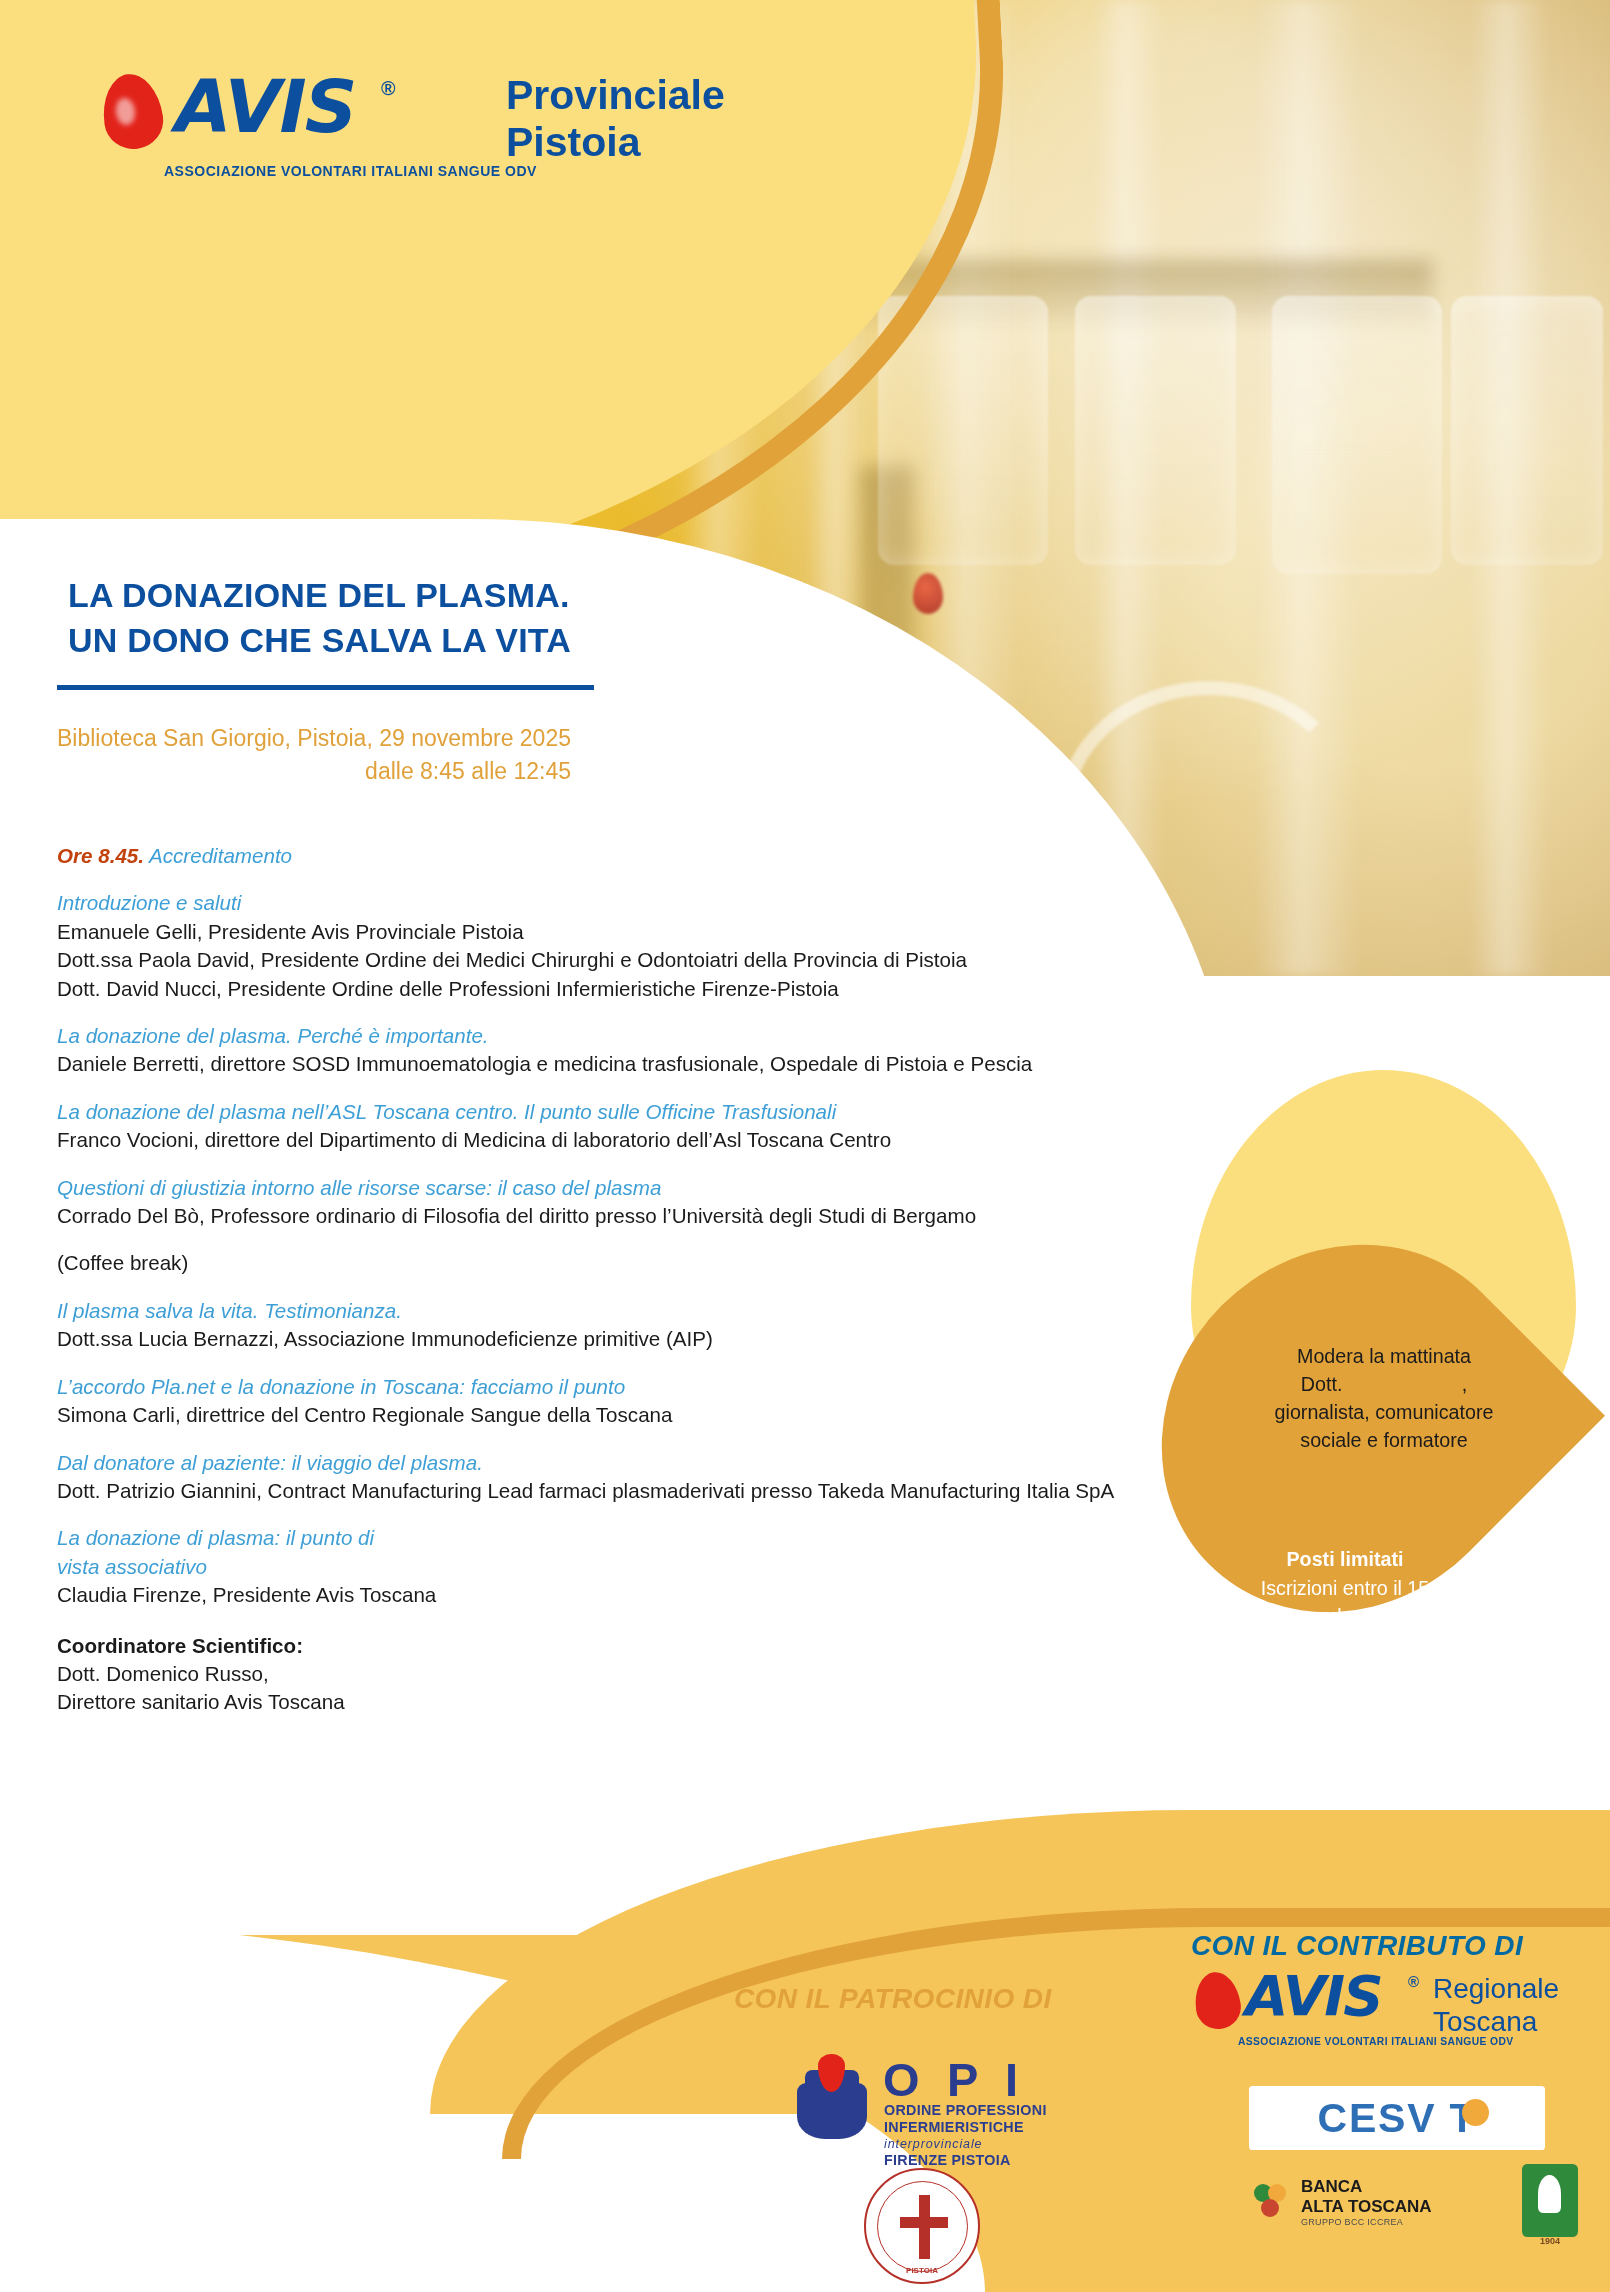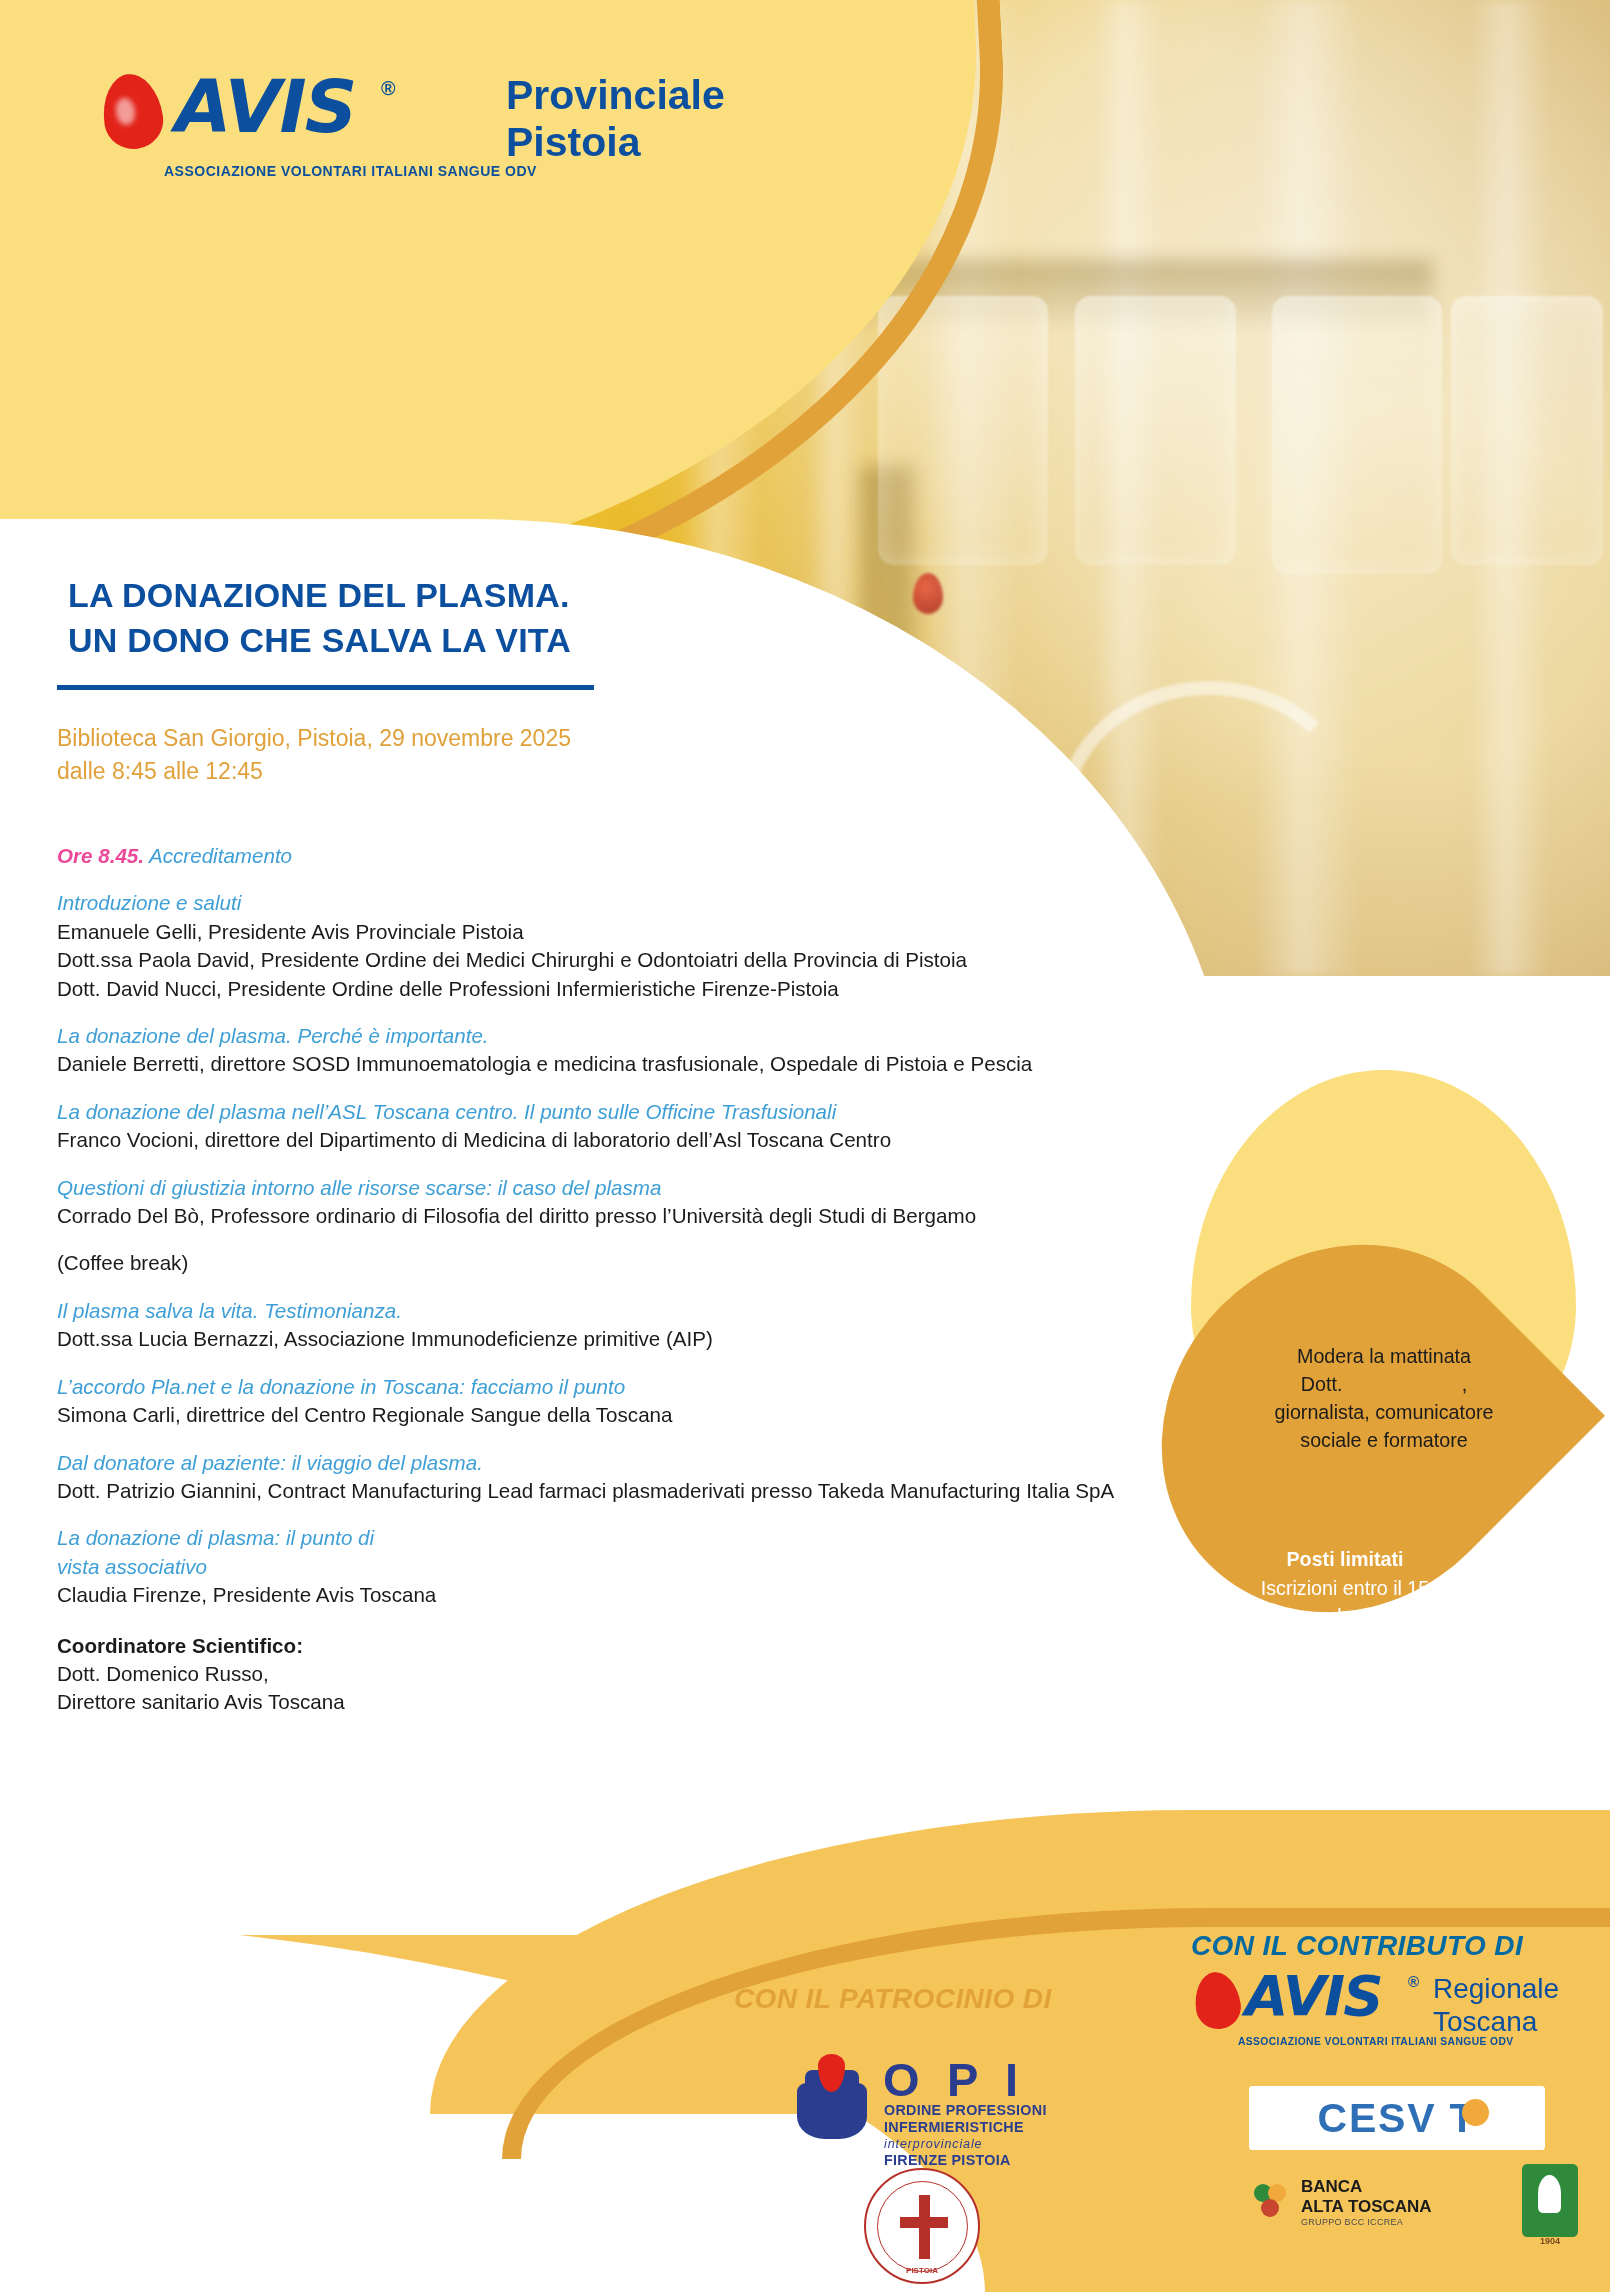--- a/index.html
+++ b/index.html
@@ -171,40 +171,41 @@
     left: 57px; top: 130px;
     width: 537px; height: 4.5px;
     background: #0b4f9e;
   }
   .place {
     position: absolute;
     left: 57px; top: 167px;
     font-size: 23px;
     color: #e0a13a;
     line-height: 1.42;
+    text-align: right;
   }
 
   .schedule {
     position: absolute;
     left: 57px; top: 287px;
     width: 1102px;
     font-size: 20.6px;
     color: #1b1b1b;
     line-height: 1.38;
   }
   .sch-block { margin-bottom: 19px; }
   .sch-head {
     color: #3d9fd6;
     font-style: italic;
     font-size: 20.6px;
   }
   .sch-head.bold-accred {
     color: #1b1b1b;
   }
-  .sch-head.bold-accred b { color: #ec4899; }
+  .sch-head.bold-accred b { color: #c2410c; }
   .sch-head.bold-accred i { color: #3d9fd6; font-style: italic; }
   .sch-body { color: #1b1b1b; }
   .plain { color: #1b1b1b; font-style: normal; }
   .coord-title { font-weight: 700; font-size: 20.6px; color:#1b1b1b; }
 
   
   .drop-light {
     position: absolute;
     right: 34px; top: 1070px;
     width: 385px; height: 421px;

